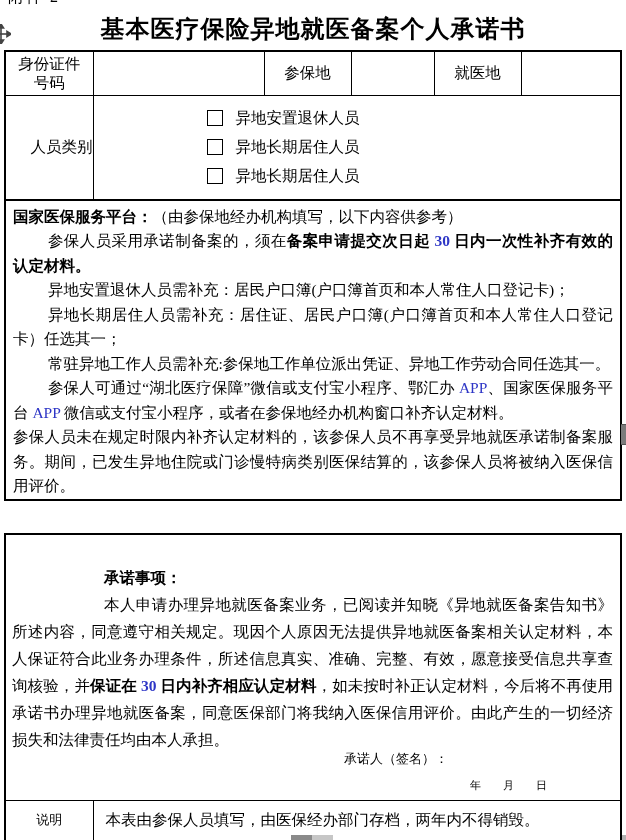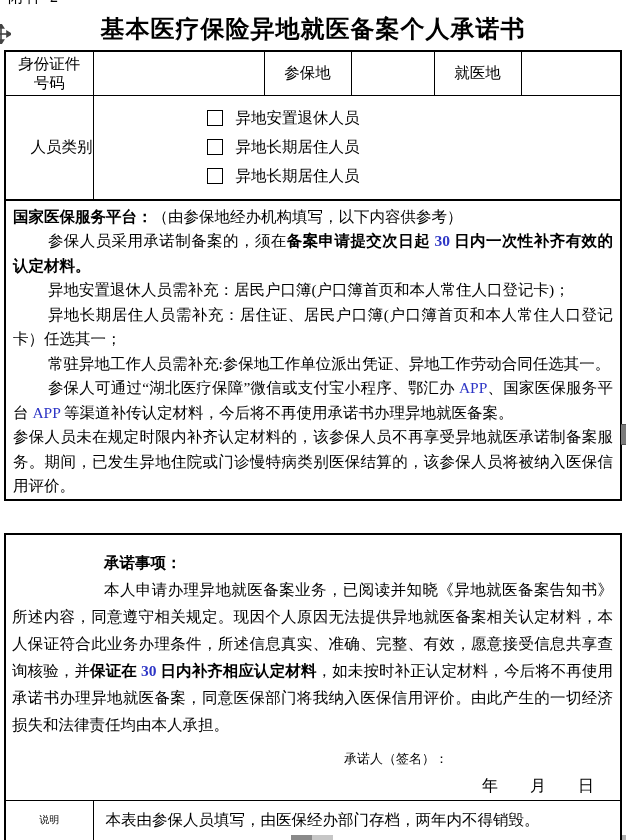--- a/index.html
+++ b/index.html
@@ -43,25 +43,25 @@
   }
   .notice-inner { padding:4px 7px 0 7px; height:292px; overflow:hidden; }
   .para { margin:0; text-align:justify; }
   .notice-cell .ind { text-indent:2.25em; }
   .bold { font-weight:bold; }
   .blue { color:#2e36c6; }
   .commit-cell {
     position:relative; text-align:left; vertical-align:top;
     font-size:15.5px; line-height:27px; height:265px;
   }
-  .commit-inner { padding:14px 7px 0 6px; overflow:hidden; }
+  .commit-inner { padding:29px 7px 0 6px; overflow:hidden; }
   .commit-cell .ind { text-indent:92px; }
   .sig-label { position:absolute; left:338px; top:210px; font-size:13px; }
-  .date-label { position:absolute; left:476px; top:237px; font-size:16px; }
-  .note-label-cell { font-size:10px; }
+  .date-label { position:absolute; left:464px; top:237px; font-size:11px; }
+  .note-label-cell { font-size:13px; }
   .note-text-cell { text-align:left; padding-left:12px; font-size:15.5px;border-radius:15px; }
   .scroll-thumb {
     position:absolute; right:0; top:424px; width:5px; height:19px;
     background:#7b7b7b; border-top:1px solid #555; border-bottom:1px solid #555;
   }
   .scroll-frag { position:absolute; right:0; top:835px; width:4px; height:5px; background:#b0b0b0; }
   .bottom-frag-dark  { position:absolute; left:291px; top:835px; width:21px; height:5px; background:#8a8a8a; }
   .bottom-frag-light { position:absolute; left:312px; top:835px; width:21px; height:5px; background:#c6c6c6; }
 </style>
 </head>
@@ -126,21 +126,21 @@
       </td>
     </tr>
     <tr style="height:300px">
       <td colspan="7" class="notice-cell">
         <div class="notice-inner">
               <p class="para"><span class="bold">国家医保服务平台：</span><span>（由参保地经办机构填写，以下内容供参考）</span></p>
               <p class="para ind"><span>参保人员采用承诺制备案的，须在</span><span class="bold">备案申请提交次日起 </span><span class="bold blue">30</span><span class="bold"> 日内一次性补齐有效的认定材料。</span></p>
               <p class="para ind"><span>异地安置退休人员需补充：居民户口簿(户口簿首页和本人常住人口登记卡)；</span></p>
               <p class="para ind"><span>异地长期居住人员需补充：居住证、居民户口簿(户口簿首页和本人常住人口登记卡）任选其一；</span></p>
               <p class="para ind"><span>常驻异地工作人员需补充:参保地工作单位派出凭证、异地工作劳动合同任选其一。</span></p>
-              <p class="para ind"><span>参保人可通过“湖北医疗保障”微信或支付宝小程序、鄂汇办 </span><span class="blue">APP</span><span>、国家医保服务平台 </span><span class="blue">APP</span><span> 等渠道补传认定材料，今后将不再使用承诺书办理异地就医备案。</span></p>
+              <p class="para ind"><span>参保人可通过“湖北医疗保障”微信或支付宝小程序、鄂汇办 </span><span class="blue">APP</span><span>、国家医保服务平台 </span><span class="blue">APP</span><span> 微信或支付宝小程序，或者在参保地经办机构窗口补齐认定材料。</span></p>
               <p class="para"><span>参保人员未在规定时限内补齐认定材料的，该参保人员不再享受异地就医承诺制备案服务。期间，已发生异地住院或门诊慢特病类别医保结算的，该参保人员将被纳入医保信用评价。</span></p>
             </div>
       </td>
     </tr>
   </tbody>
     </table>
 
   <table id="t2" class="doc-table">
     <colgroup>
       <col style="width:88px">

